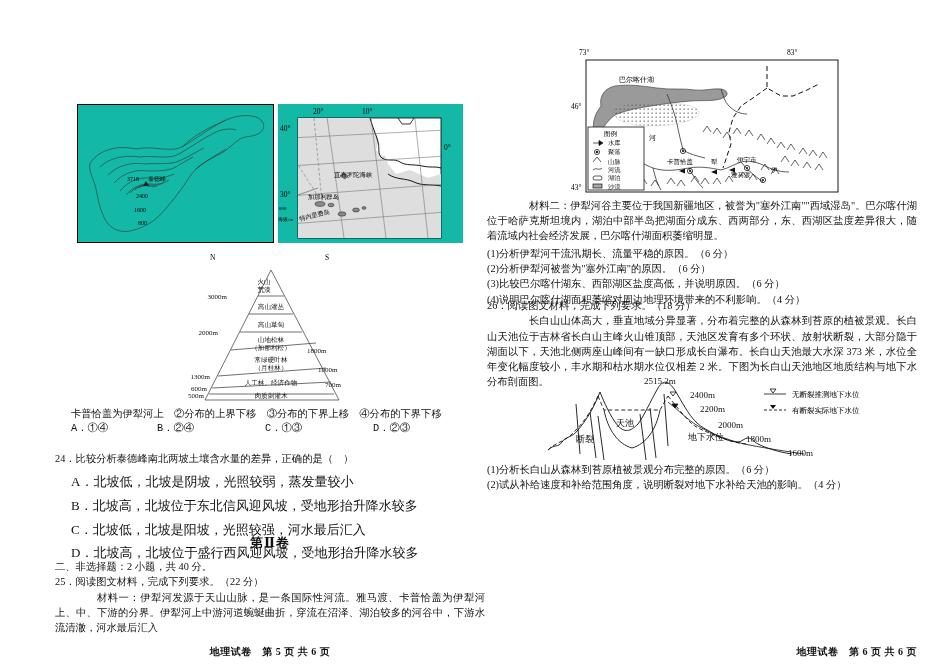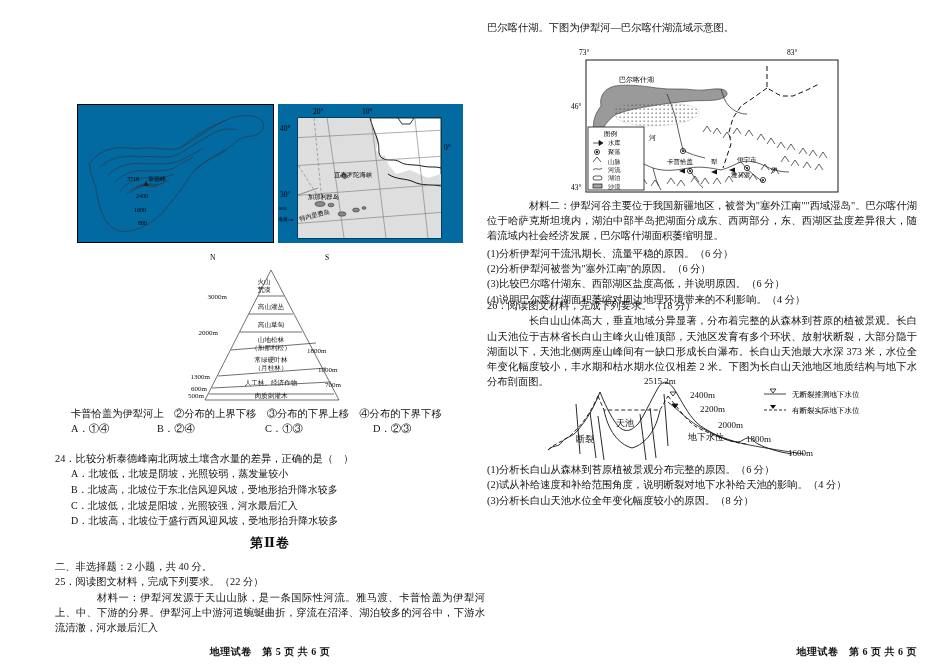--- a/index.html
+++ b/index.html
@@ -15,31 +15,31 @@
 
   p.body{
     margin:0 0 2px 0;font-size:10.3px;line-height:15.2px;
     text-align:justify;text-justify:inter-ideograph;
   }
   p.indent{text-indent:21px;}
   p.indent2{text-indent:42px;}
   .q-line{margin:0;font-size:10.3px;line-height:15.4px;}
   .q-num{margin:0;font-size:10.3px;line-height:15.4px;}
   .opt-row{margin:0;font-size:10.3px;line-height:15.4px;display:flex;}
-  .opt-row span{display:inline-block;}
+  .opt-row span{display:inline-block;font-family:Liberation Mono, monospace;}
   .opt-a{width:86px;}
   .opt-b{width:108px;}
   .opt-c{width:108px;}
-  .choice{margin:0 0 0 16px;font-size:10px;line-height:15.6px;}
+  .choice{margin:8px 0 0 16px;font-size:13px;line-height:15.6px;}
   .center-title{text-align:center;font-size:13px;font-weight:bold;letter-spacing:1px;margin:0;line-height:24px;}
   .footer{
     position:absolute;width:430px;text-align:center;
     font-size:10px;font-weight:bold;letter-spacing:.5px;
   }
-  .figbox{border:1px solid #000;box-sizing:border-box;position:relative;background:#0369a1;}
+  .figbox{border:1px solid #000;box-sizing:border-box;position:relative;background:#14b8a6;}
   svg{display:block;}
   text{font-family:"Liberation Serif","DejaVu Serif",serif;}
 </style>
 </head>
 <body>
 
 <div class="page">
 
   <div class="col col-left">
 
@@ -180,23 +180,20 @@
       <p class="q-num" style="margin-top:4px;">二、非选择题：2 小题，共 40 分。</p>
       <p class="q-num">25．阅读图文材料，完成下列要求。（22 分）</p>
       <p class="body indent2">材料一：伊犁河发源于天山山脉，是一条国际性河流。雅马渡、卡普恰盖为伊犁河上、中、下游的分界。伊犁河上中游河道蜿蜒曲折，穿流在沼泽、湖泊较多的河谷中，下游水流清澈，河水最后汇入</p>
     </div>
 
     <div class="footer" style="left:0;top:645px;">地理试卷　第 5 页 共 6 页</div>
   </div>
 
   <div class="col col-right">
 
-    <div style="position:absolute;left:0;top:20px;width:430px;">
-      <p class="body">巴尔喀什湖。下图为伊犁河—巴尔喀什湖流域示意图。</p>
-    </div>
 
     <div style="position:absolute;left:84px;top:44px;width:346px;height:152px;">
       <svg width="346" height="152" viewBox="0 0 346 152">
         <text x="8" y="11" font-size="7.5">73°</text>
         <text x="216" y="11" font-size="7.5">83°</text>
         <text x="0" y="65" font-size="7.5">46°</text>
         <text x="0" y="146" font-size="7.5">43°</text>
         <rect x="15" y="16" width="252" height="132" fill="#fff" stroke="#000" stroke-width="0.9"></rect>
         <clipPath id="basinclip">
             <rect x="15" y="16" width="252" height="132"></rect>
@@ -374,19 +371,18 @@
           <path d="M272,38 h22" stroke="#111" stroke-width="0.9" stroke-dasharray="3,2" fill="none"></path>
           <path d="M278,33 l6,0 l-3,4 Z" fill="#111"></path>
           <text x="300" y="41" font-size="7.5">有断裂实际地下水位</text>
         </g>
       </svg>
     </div>
 
     <div style="position:absolute;left:0;top:462px;width:430px;">
       <p class="q-line">(1)分析长白山从森林到苔原植被景观分布完整的原因。（6 分）</p>
       <p class="q-line">(2)试从补给速度和补给范围角度，说明断裂对地下水补给天池的影响。（4 分）</p>
-      <p class="q-line">(3)分析长白山天池水位全年变化幅度较小的原因。（8 分）</p>
     </div>
 
     <div class="footer" style="left:0;top:645px;text-align:right;">地理试卷　第 6 页 共 6 页</div>
   </div>
 
 </div>
 
 </body></html>

